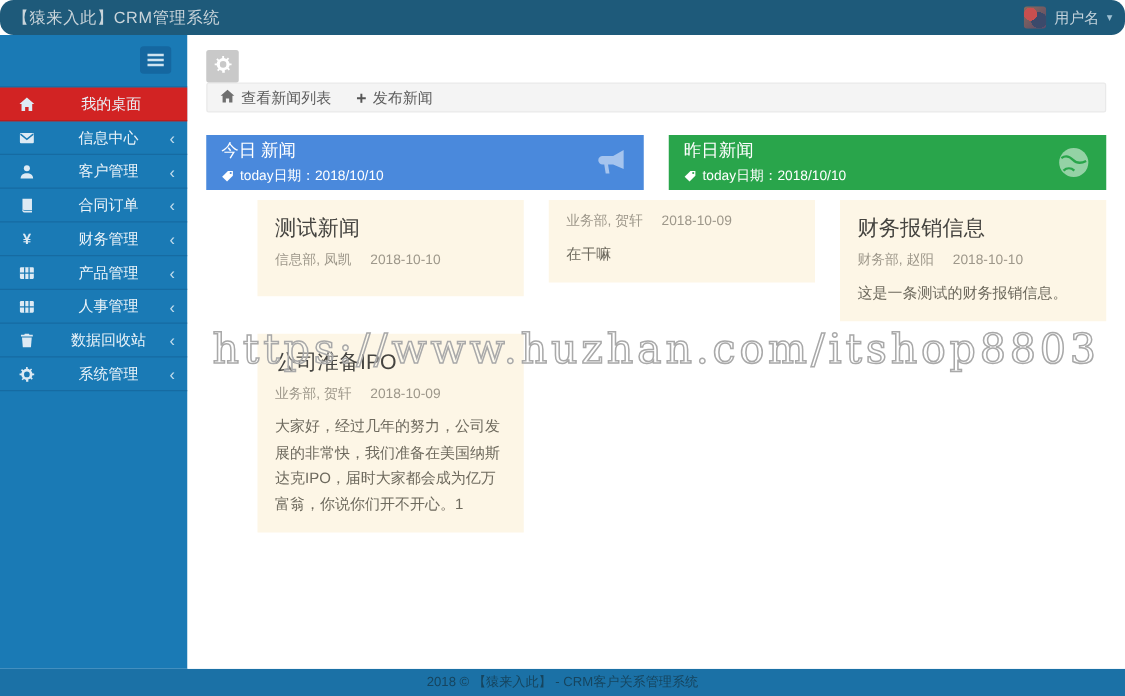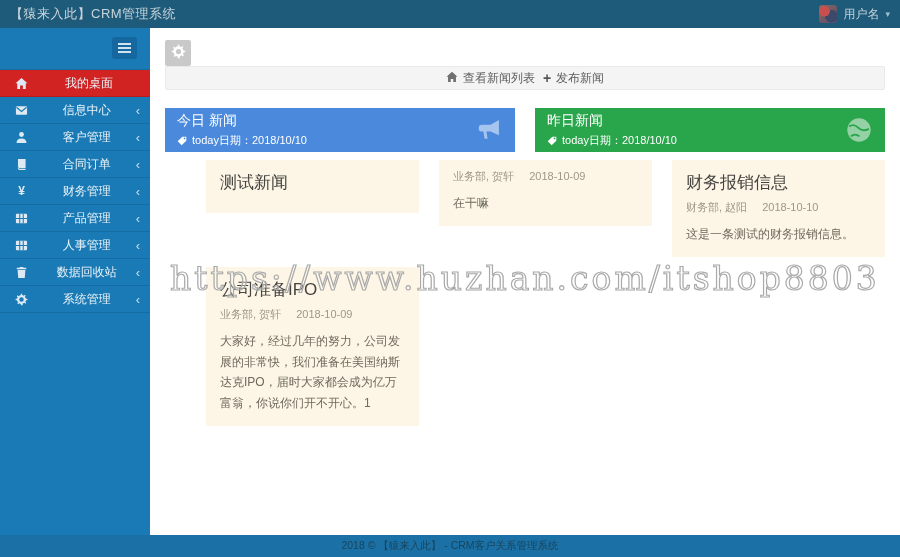--- a/index.html
+++ b/index.html
@@ -1,21 +1,21 @@
 <!DOCTYPE html>
 <html><head>
 <meta charset="utf-8">
 <style>
   * { box-sizing: border-box; margin: 0; padding: 0; }
   html,body { width:900px; height:557px; overflow:hidden; }
   body { font-family:"Liberation Sans","DejaVu Sans",sans-serif; background:#dfe4e8; }
   .app { width:900px; height:557px; display:flex; flex-direction:column; background:#fff; }
 
   
-  .topbar { flex:0 0 28px; background:#1e5a7a; display:flex; align-items:center; justify-content:space-between; padding:0 10px; }
+  .topbar { flex:0 0 28px; background:#1e5a7a; display:flex; align-items:center; justify-content:space-between; padding:0 10px;border-radius:11px; }
   .topbar-title { color:#c9d4da; font-size:13px; letter-spacing:.5px; }
   .topbar-user { display:flex; align-items:center; gap:6px; color:#c3d2db; font-size:12px; cursor:pointer; }
   .avatar { width:18px; height:18px; border-radius:3px;
     background: radial-gradient(circle at 30% 35%, #c94f4f 0 30%, rgba(0,0,0,0) 31%),
                 radial-gradient(circle at 68% 62%, #3b4a6b 0 38%, rgba(0,0,0,0) 39%),
                 linear-gradient(135deg,#8a6a5a,#5a4a6b); }
   .caret { font-size:9px; color:#9fc0d2; }
 
   
   .body-row { flex:1; display:flex; min-height:0; }
@@ -36,21 +36,21 @@
   
   .content { flex:1; position:relative; background:#fff; padding:0 15px; overflow:hidden; }
   .page-head { display:flex; align-items:flex-start; justify-content:space-between; margin-top:10px; }
   .page-title { font-size:23px; font-weight:400; color:#63676a; margin:6px 0 14px; }
   .page-title small { font-size:12px; color:#a0a4a8; margin-left:7px; font-weight:400; }
   .settings-btn { width:26px; height:26px; background:#c9c9c9; border:none; border-radius:2px;
     display:flex; align-items:center; justify-content:center; cursor:pointer; margin-top:2px; }
   .settings-btn svg { fill:#fff; }
 
   .breadcrumb { background:#f4f4f4; border:1px solid #e9e9e9; border-radius:2px; padding:4px 10px;
-    font-size:12px; color:#5d5d5d; display:flex; align-items:center; gap:8px; height:24px;justify-content:center; }
+    font-size:12px; color:#5d5d5d; display:flex; align-items:center; gap:20px; height:24px; }
   .crumb { display:inline-flex; align-items:center; gap:5px; color:#5d5d5d; text-decoration:none; cursor:pointer; }
   .crumb svg { fill:#6f6f6f; }
   .plus-glyph { font-size:14px; font-weight:bold; color:#555; line-height:1; }
 
   .panels { display:flex; gap:20px; margin-top:18px; }
   .panel { flex:1; height:44px; color:#fff; display:flex; align-items:center; justify-content:space-between; padding:0 12px; }
   .panel-blue { background:#4a89dc; }
   .panel-green { background:#29a54b; }
   .panel-title { font-size:14px; margin-bottom:3px; }
   .panel-date { font-size:11px; display:flex; align-items:center; gap:5px; }
@@ -261,20 +261,24 @@
                 <circle cx="12" cy="12" r="10" fill="rgba(255,255,255,.5)"></circle>
                 <path d="M3.5 9c3-2.2 6-.8 8 1.2s5 2.8 9 .8M5 17.5c2.2-2 5.2-2 7.4 0" stroke="#29a54b" stroke-width="1.6" fill="none"></path>
               </svg>
           </span>
         </div>
       </div>
 
       <div class="cards">
         <div class="news-card">
           <h3 class="news-title">测试新闻</h3>
+          <div class="news-meta">
+            <span>信息部, 凤凯</span>
+            <span class="news-date">2018-10-10</span>
+          </div>
         </div>
 
         <div class="news-card">
           <div class="news-meta">
             <span>业务部, 贺轩</span>
             <span class="news-date">2018-10-09</span>
           </div>
           <div class="news-body">在干嘛</div>
         </div>
 

